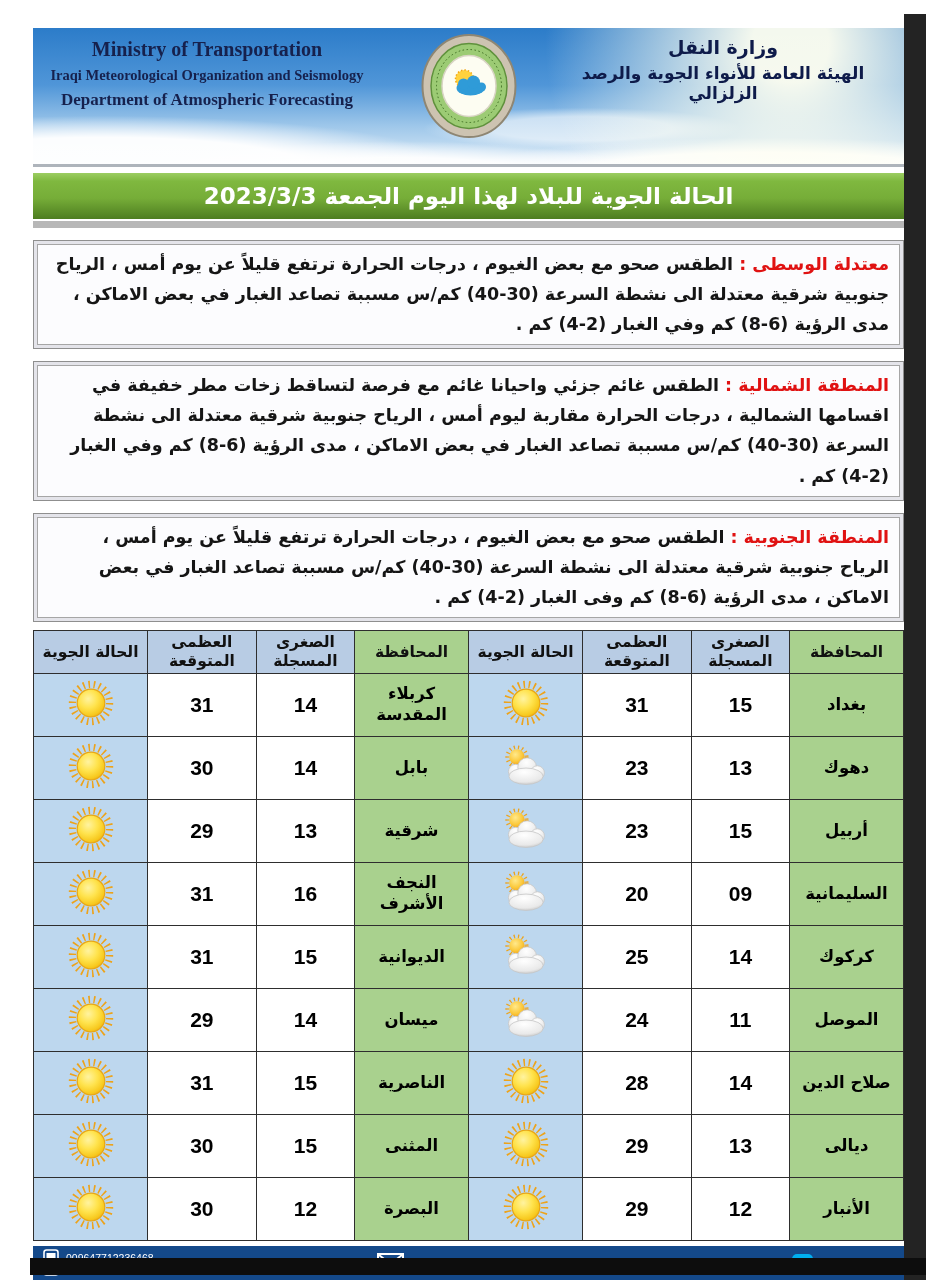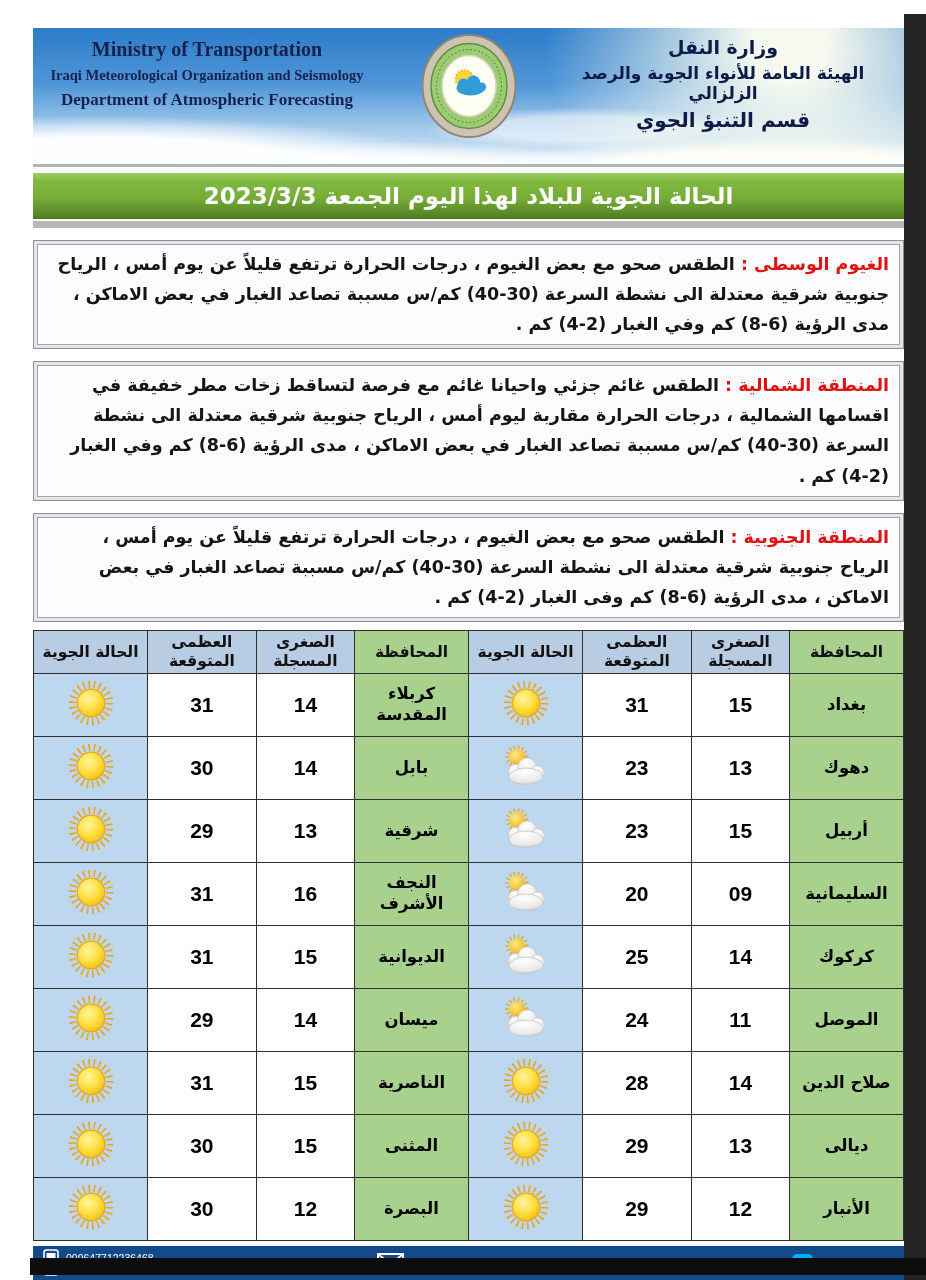--- a/index.html
+++ b/index.html
@@ -104,29 +104,28 @@
         <circle cx="44" cy="46" r="9" fill="#ffd23e" stroke="#f2a713" stroke-width="1.5" stroke-dasharray="1.5 2"></circle>
         <ellipse cx="50" cy="55" rx="14" ry="7.5" fill="#2f9bd8"></ellipse>
         <circle cx="43" cy="51" r="5.5" fill="#2f9bd8"></circle>
         <circle cx="53" cy="49" r="6.5" fill="#2f9bd8"></circle>
         <circle cx="61" cy="54" r="4.5" fill="#2f9bd8"></circle>
       </svg>
     </div>
     <div class="hdr-ar">
       <div class="l1">وزارة النقل</div>
       <div class="l2">الهيئة العامة للأنواء الجوية والرصد الزلزالي</div>
-      <div class="l3">قسم التنبؤ الجوي</div>
     </div>
   </div>
 
   <div class="title-banner">الحالة الجوية للبلاد لهذا اليوم الجمعة  2023/3/3</div>
   <div class="banner-shadow"></div>
 
   <div id="regions">
-      <div class="region-box"><span class="rname">الغيوم الوسطى : </span><span>الطقس صحو مع بعض الغيوم ، درجات الحرارة ترتفع قليلاً عن يوم أمس ، الرياح  جنوبية شرقية معتدلة الى نشطة السرعة (30-40) كم/س مسببة تصاعد الغبار في بعض الاماكن ، مدى الرؤية (6-8) كم وفي الغبار (2-4) كم .</span></div>
+      <div class="region-box"><span class="rname">معتدلة الوسطى : </span><span>الطقس صحو مع بعض الغيوم ، درجات الحرارة ترتفع قليلاً عن يوم أمس ، الرياح  جنوبية شرقية معتدلة الى نشطة السرعة (30-40) كم/س مسببة تصاعد الغبار في بعض الاماكن ، مدى الرؤية (6-8) كم وفي الغبار (2-4) كم .</span></div>
       <div class="region-box"><span class="rname">المنطقة الشمالية : </span><span>الطقس غائم جزئي واحيانا غائم مع فرصة لتساقط زخات مطر خفيفة في اقسامها الشمالية ، درجات الحرارة مقاربة ليوم أمس ، الرياح  جنوبية شرقية معتدلة الى نشطة السرعة (30-40) كم/س مسببة تصاعد الغبار في بعض الاماكن ، مدى الرؤية (6-8) كم وفي الغبار (2-4) كم .</span></div>
       <div class="region-box"><span class="rname">المنطقة الجنوبية : </span><span>الطقس صحو مع بعض الغيوم ، درجات الحرارة ترتفع قليلاً عن يوم أمس ، الرياح  جنوبية شرقية معتدلة الى نشطة السرعة (30-40) كم/س مسببة تصاعد الغبار في بعض الاماكن ، مدى الرؤية (6-8) كم وفى الغبار (2-4) كم .</span></div>
     </div>
 
   <table class="wx">
     <colgroup>
       <col class="c-prov">
         <col class="c-min">
         <col class="c-max">
         <col class="c-cond">

